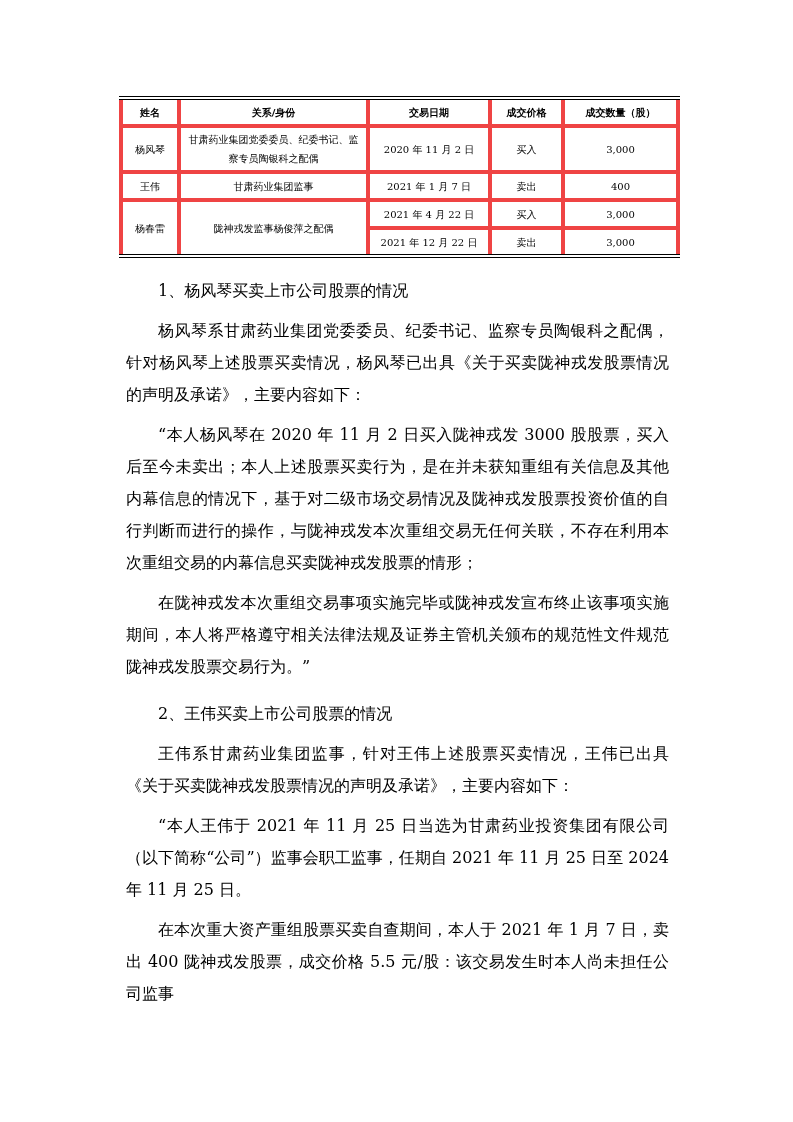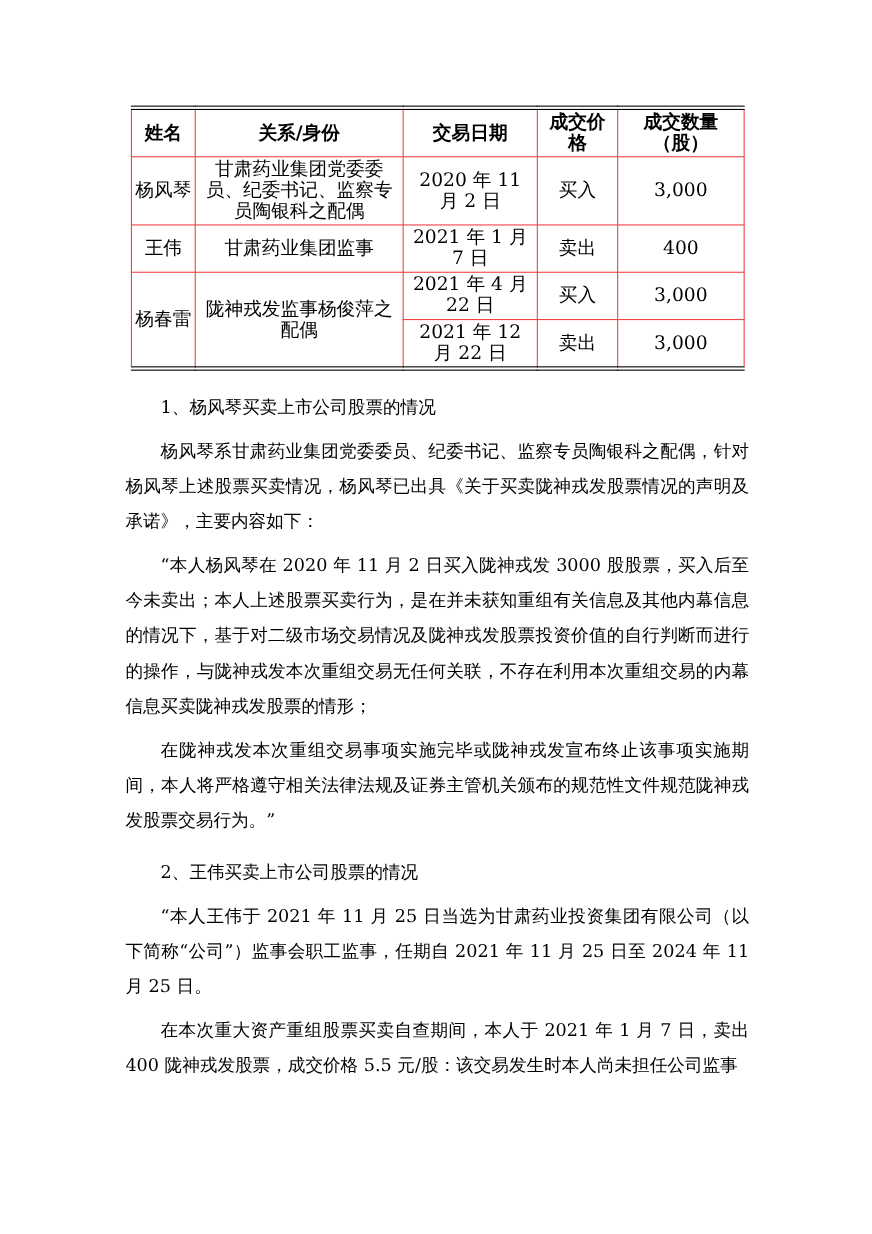--- a/index.html
+++ b/index.html
@@ -22,44 +22,44 @@
   
   table.trading {
     border-collapse: collapse;
     table-layout: fixed;
     width: 557px;
     margin-left: 5px;
     border-top: 4px double #000;
     border-bottom: 4px double #000;
   }
   table.trading th, table.trading td {
-    border: 1px solid #ef4444;
+    border: 4px solid #ef4444;
     text-align: center;
     vertical-align: middle;
-    font-size: 17px;
+    font-size: 10px;
     line-height: 19px;
     padding: 2px 3px;
     overflow: hidden;
   }
   table.trading th { font-weight: bold; height: 20px; }
   tr.r-single td { height: 20px; }
   tr.r-double td { height: 34px; }
   col.c-name  { width: 58px; }
   col.c-rel   { width: 189px; }
   col.c-date  { width: 122px; }
   col.c-dir   { width: 73px; }
   col.c-qty   { width: 115px; }
   
   .doc { margin-top: 17px; }
   .doc p {
     font-size: 16px;
     line-height: 32px;
     text-align: justify;
     text-indent: 32px;
-    margin: 8px 0;
+    margin: 8px 12px;
   }
   .doc p.heading {
     text-align: left;
     margin-top: 15px;
     margin-bottom: 8px;
   }
 </style>
 </head>
 <body>
 
@@ -111,17 +111,18 @@
       </tr>
     </tbody>
   </table>
 
   <div class="doc">
     <p class="heading">1、杨风琴买卖上市公司股票的情况</p>
     <p>杨风琴系甘肃药业集团党委委员、纪委书记、监察专员陶银科之配偶，针对杨风琴上述股票买卖情况，杨风琴已出具《关于买卖陇神戎发股票情况的声明及承诺》，主要内容如下：</p>
     <p>“本人杨风琴在 2020 年 11 月 2 日买入陇神戎发 3000 股股票，买入后至今未卖出；本人上述股票买卖行为，是在并未获知重组有关信息及其他内幕信息的情况下，基于对二级市场交易情况及陇神戎发股票投资价值的自行判断而进行的操作，与陇神戎发本次重组交易无任何关联，不存在利用本次重组交易的内幕信息买卖陇神戎发股票的情形；</p>
     <p>在陇神戎发本次重组交易事项实施完毕或陇神戎发宣布终止该事项实施期间，本人将严格遵守相关法律法规及证券主管机关颁布的规范性文件规范陇神戎发股票交易行为。”</p>
     <p class="heading">2、王伟买卖上市公司股票的情况</p>
+    <p>王伟系甘肃药业集团监事，针对王伟上述股票买卖情况，王伟已出具《关于买卖陇神戎发股票情况的声明及承诺》，主要内容如下：</p>
     <p>“本人王伟于 2021 年 11 月 25 日当选为甘肃药业投资集团有限公司（以下简称“公司”）监事会职工监事，任期自 2021 年 11 月 25 日至 2024 年 11 月 25 日。</p>
     <p>在本次重大资产重组股票买卖自查期间，本人于 2021 年 1 月 7 日，卖出 400 陇神戎发股票，成交价格 5.5 元/股：该交易发生时本人尚未担任公司监事</p>
   </div>
 
 </div>
 
 </body></html>

